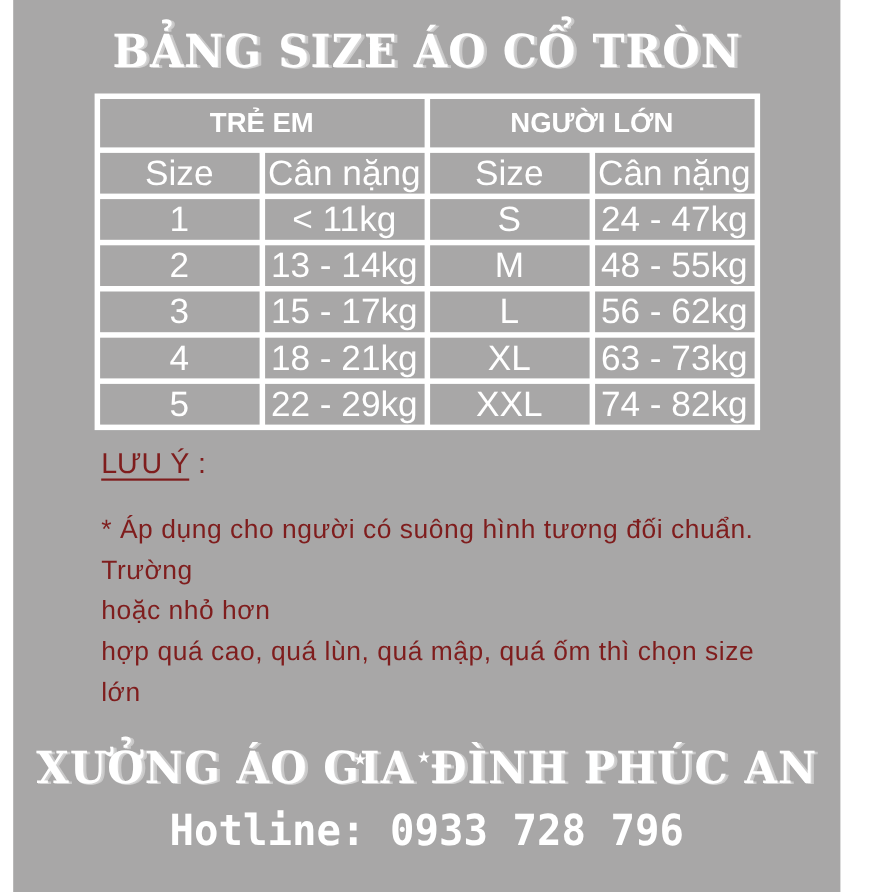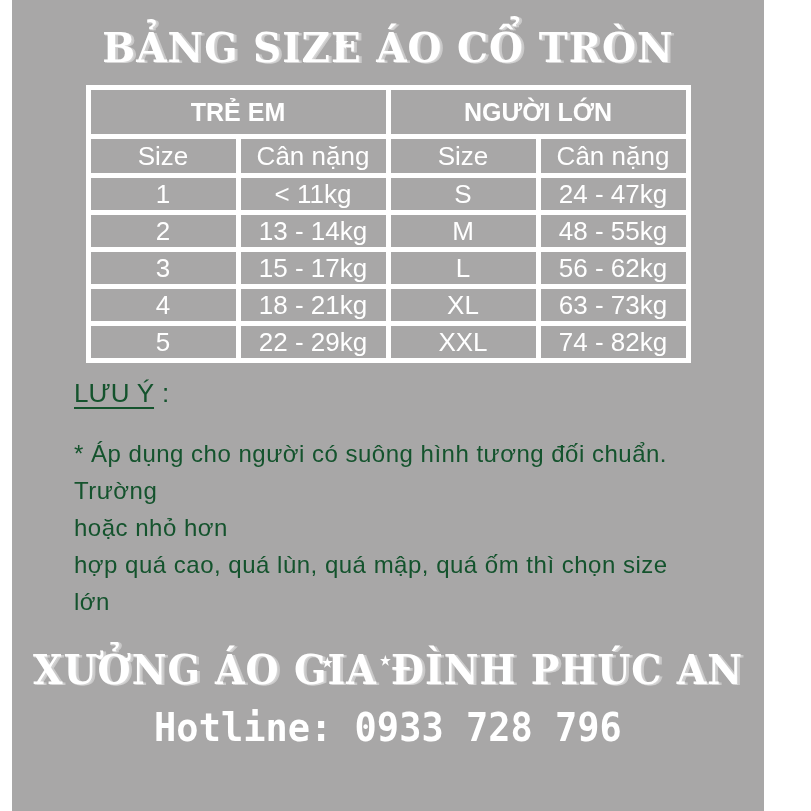--- a/index.html
+++ b/index.html
@@ -51,31 +51,31 @@
     background: #ffffff;
     border-collapse: separate;
     border-spacing: 5px;
     table-layout: fixed;
   }
   table.size-table td {
     background: #a8a7a7;
     color: #ffffff;
     text-align: center;
     vertical-align: middle;
-    font-size: 26px;
+    font-size: 32px;
     padding: 0;
   }
   tr.group-row td   { height: 44px; font-weight: 700; font-size: 25px; }
   tr.colhead-row td { height: 34px; }
   tr.data-row td    { height: 32px; }
 
   
   .notes {
-    color: #14532d;
-    padding-left: 62px;
+    color: #7f1d1d;
+    padding-left: 80px;
     padding-right: 60px;
   }
   .notes-heading {
     margin-top: 15px;
     font-size: 26px;
   }
   .notes-heading .underlined {
     text-decoration: underline;
     text-decoration-thickness: 2px;
     text-underline-offset: 5px;

